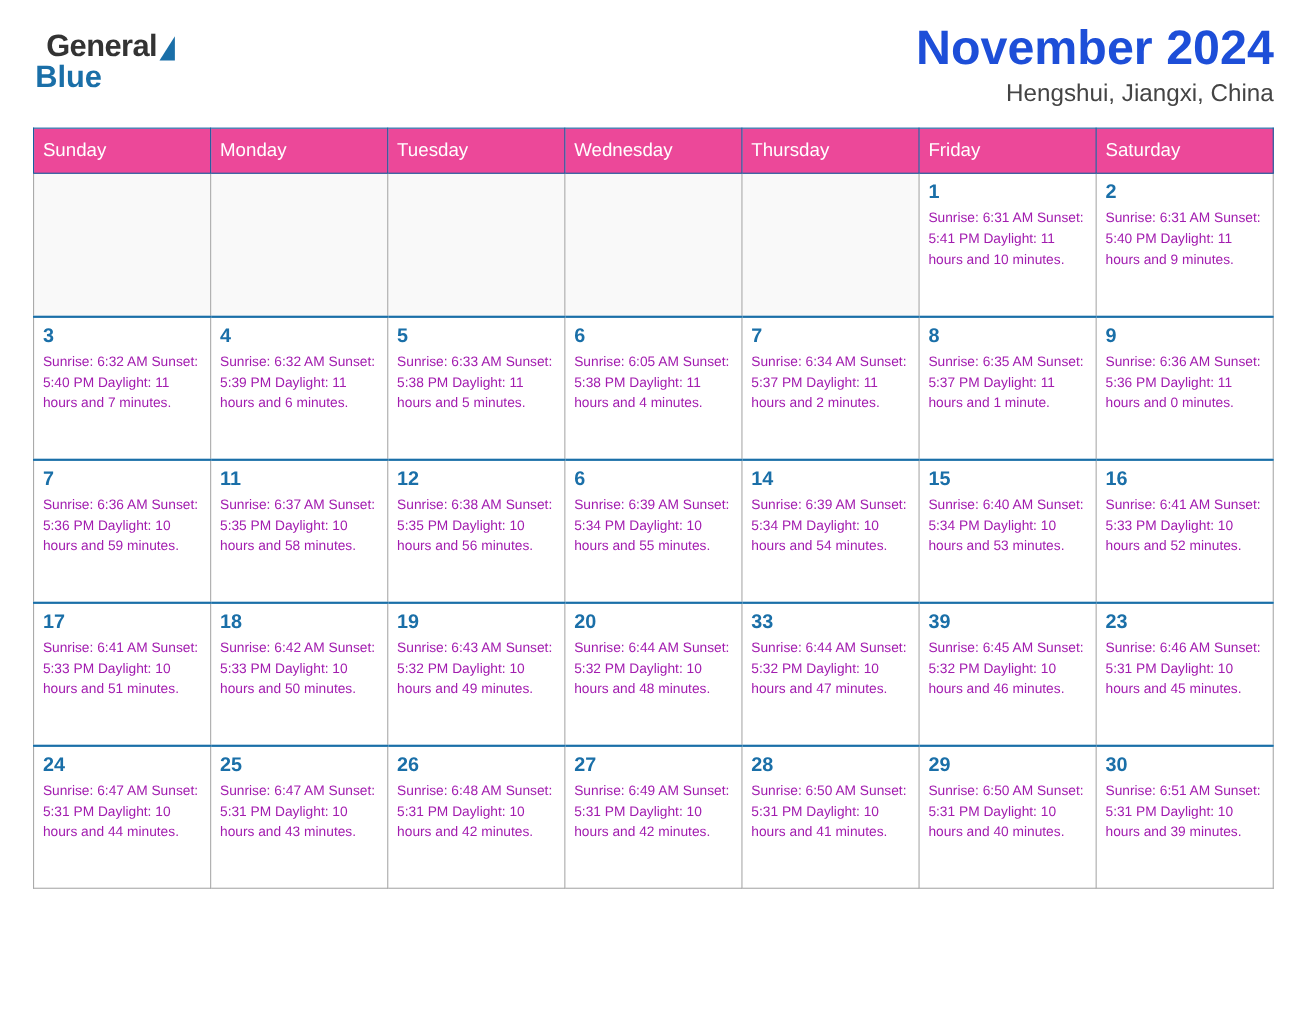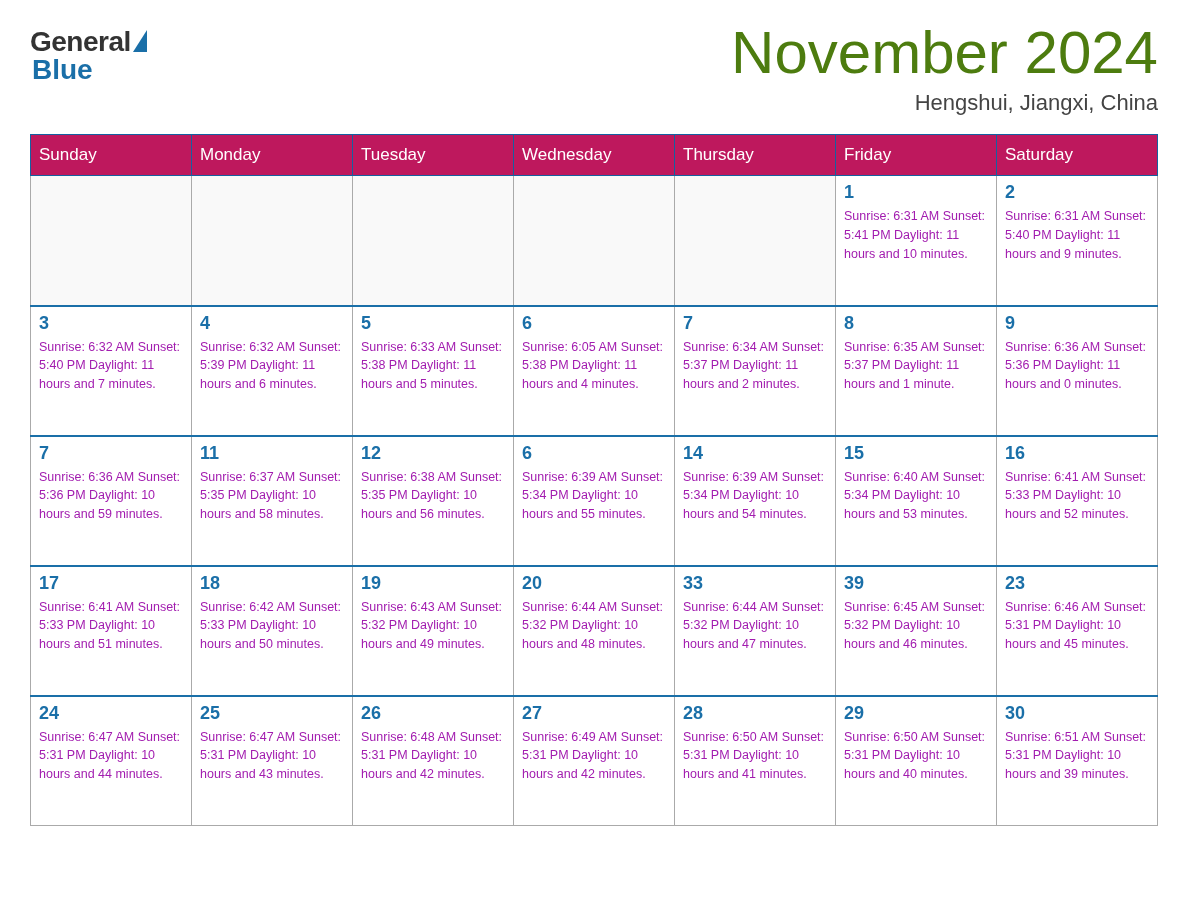--- a/index.html
+++ b/index.html
@@ -17,21 +17,22 @@
       margin-bottom: 18px;
     }
     .logo {
       display: flex;
       flex-direction: column;
       align-items: flex-start;
       padding-top: 6px;
     }
     .logo-top {
       display: flex;
-      align-items: flex-start;
+      align-items: center;
+      margin-left: 12px;
     }
     .logo-general {
       font-size: 28px;
       font-weight: bold;
       color: #333;
       letter-spacing: -0.5px;
     }
     .logo-triangle {
       width: 0;
       height: 0;
@@ -45,37 +46,37 @@
       font-size: 28px;
       font-weight: bold;
       color: #1a6fa8;
       margin-left: 2px;
       margin-top: -4px;
     }
     .title-area {
       text-align: right;
     }
     .month-title {
-      font-size: 60px;
-      font-weight: normal;
-      color: #4d7c0f;
+      font-size: 44px;
+      font-weight: bold;
+      color: #1d4ed8;
       line-height: 1.1;
     }
     .location {
       font-size: 22px;
       color: #444;
       margin-top: 4px;
     }
     .calendar {
       width: 100%;
       border-collapse: collapse;
       border: 1px solid #999;
     }
     .calendar th {
-      background-color: #be185d;
+      background-color: #ec4899;
       color: #fff;
       font-size: 17px;
       font-weight: normal;
       padding: 10px 8px;
       text-align: left;
       border: 1px solid #1560a0;
     }
     .calendar td {
       vertical-align: top;
       border: 1px solid #aaa;

